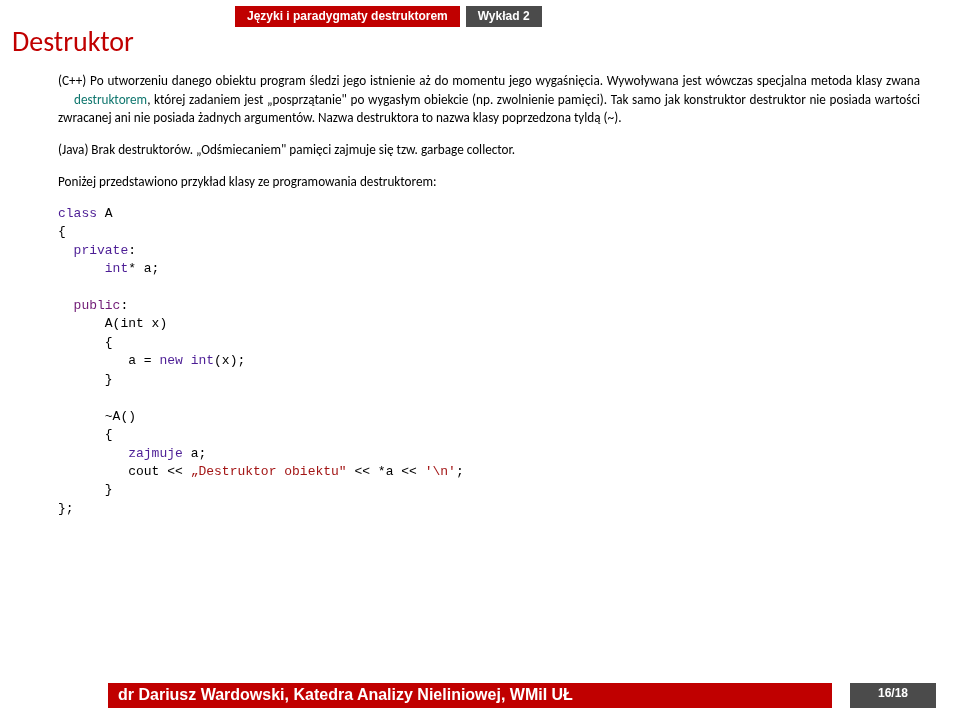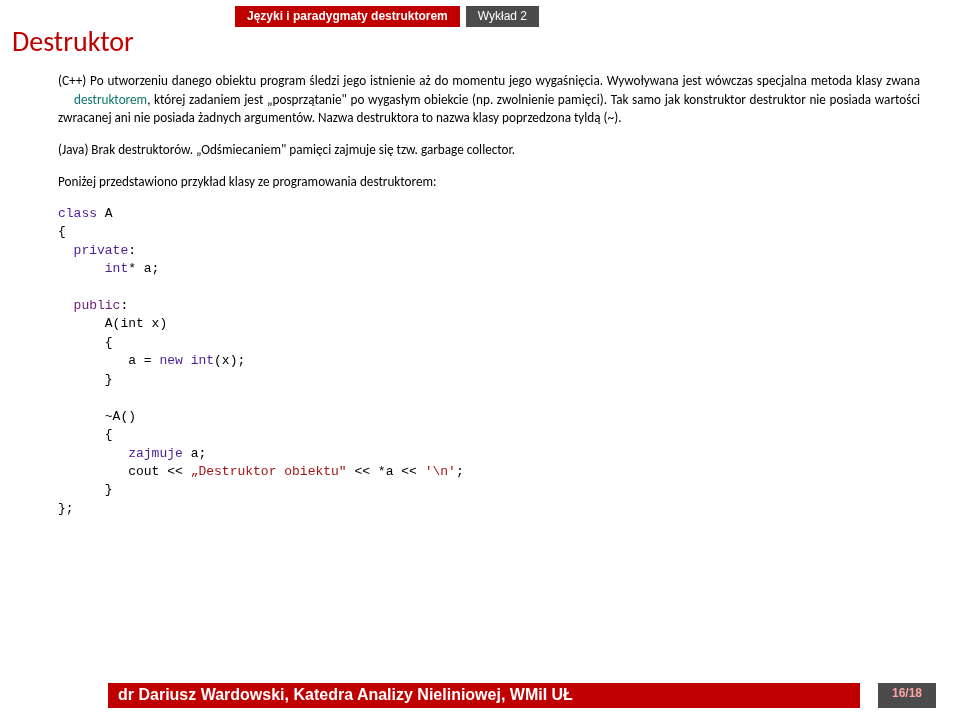--- a/index.html
+++ b/index.html
@@ -1,33 +1,33 @@
 <!DOCTYPE html>
 <html><head>
 <meta charset="utf-8">
 <style>
   * { box-sizing: border-box; margin: 0; padding: 0; }
   html, body { width: 960px; height: 720px; font-family: 'Calibri', 'Segoe UI', Arial, sans-serif; background: #fff; color: #000; overflow: hidden; }
   .slide { position: relative; width: 960px; height: 720px; }
   .header-band { position: absolute; top: 6px; left: 0; right: 0; display: flex; }
   .header-left { flex: 0 0 235px; }
   .header-mid { background: #c00000; color: #fff; font-size: 12px; font-weight: bold; padding: 3px 12px 4px; font-family: Tahoma, Arial, sans-serif; }
-  .header-right { background: #4b4b4b; color: #fff; font-size: 12px; font-weight: normal; padding: 3px 12px 4px; margin-left: 6px; font-family: Tahoma, Arial, sans-serif; }
+  .header-right { background: #4b4b4b; color: #fff; font-size: 12px; font-weight: bold; padding: 3px 12px 4px; margin-left: 6px; font-family: Tahoma, Arial, sans-serif; }
   .title { position: absolute; top: 24px; left: 12px; color: #c00000; font-size: 28px; font-weight: 400; font-family: 'Segoe UI', Calibri, Arial, sans-serif; }
   .content { position: absolute; top: 72px; left: 58px; right: 40px; font-size: 13.2px; line-height: 1.42; color: #000; }
   .content p { margin-bottom: 13px; text-align: justify; }
   .destr { color: #0f766e; margin-left: 16px; }
   .code { font-family: 'Courier New', monospace; font-size: 13px; line-height: 1.42; white-space: pre; margin-top: 8px; }
   .kw-blue { color: #4c1d95; }
   .kw-green { color: #701a75; }
   .kw-str { color: #a31515; }
   .footer { position: absolute; bottom: 12px; left: 0; right: 0; display: flex; }
   .footer-left { flex: 0 0 108px; }
   .footer-mid { flex: 1; background: #c00000; color: #fff; font-size: 16px; font-weight: bold; padding: 3px 10px 4px; font-family: Tahoma, Arial, sans-serif; }
-  .footer-right { background: #4b4b4b; color: #fca5a5; font-size: 12px; font-weight: bold; padding: 3px 14px 4px; margin-left: 18px; margin-right: 24px; font-family: Tahoma, Arial, sans-serif; }
+  .footer-right { background: #4b4b4b; color: #ffffff; font-size: 12px; font-weight: bold; padding: 3px 28px 4px; margin-left: 18px; margin-right: 24px; font-family: Tahoma, Arial, sans-serif; }
 </style>
 </head>
 <body>
 
 <div class="slide">
 
   <div class="header-band">
     <div class="header-left"></div>
     <div class="header-mid">Języki i paradygmaty destruktorem</div>
     <div class="header-right">Wykład 2</div>

